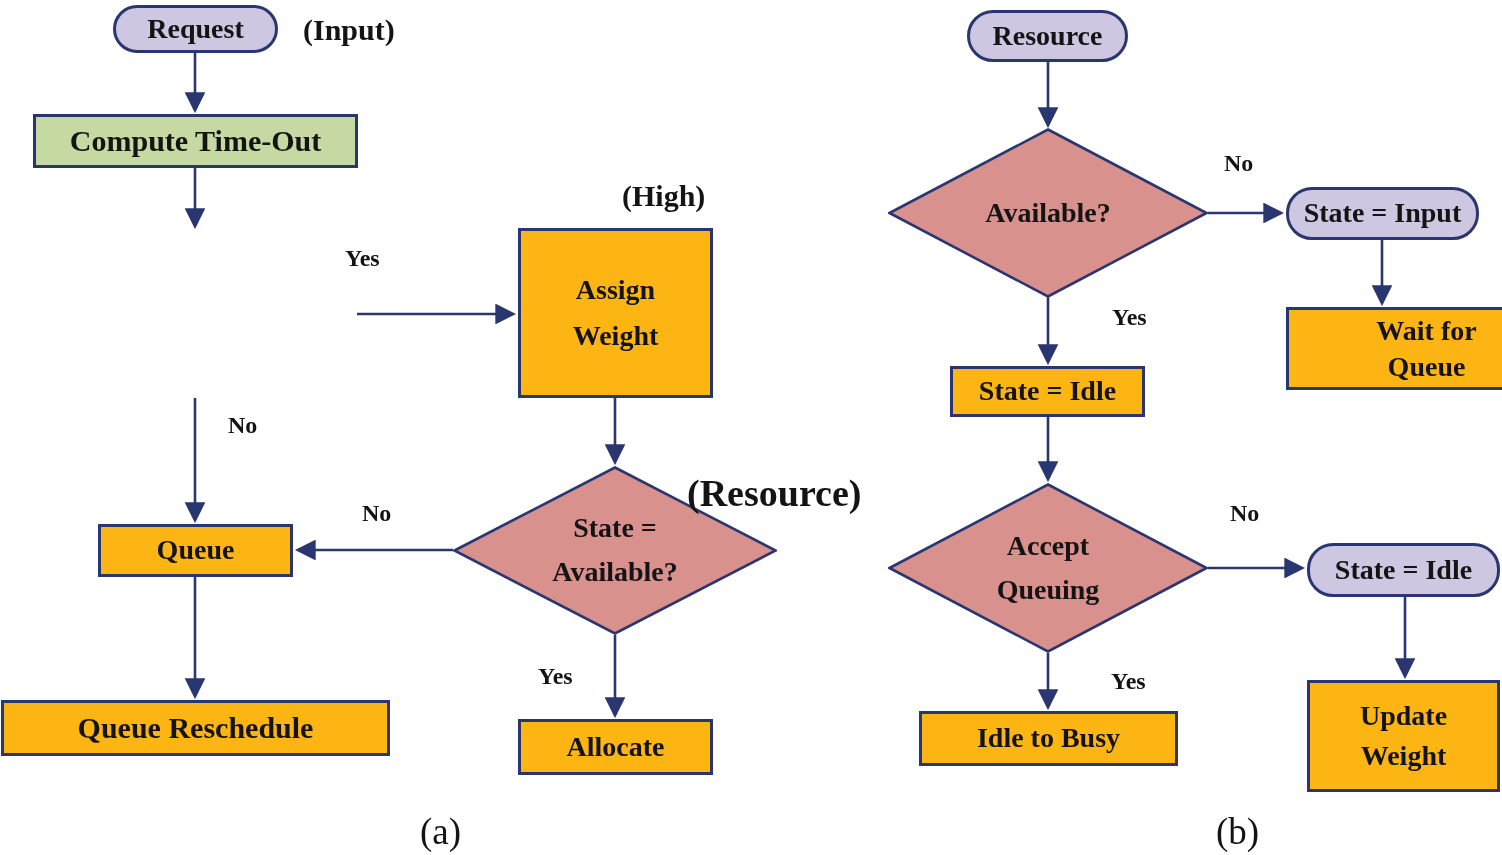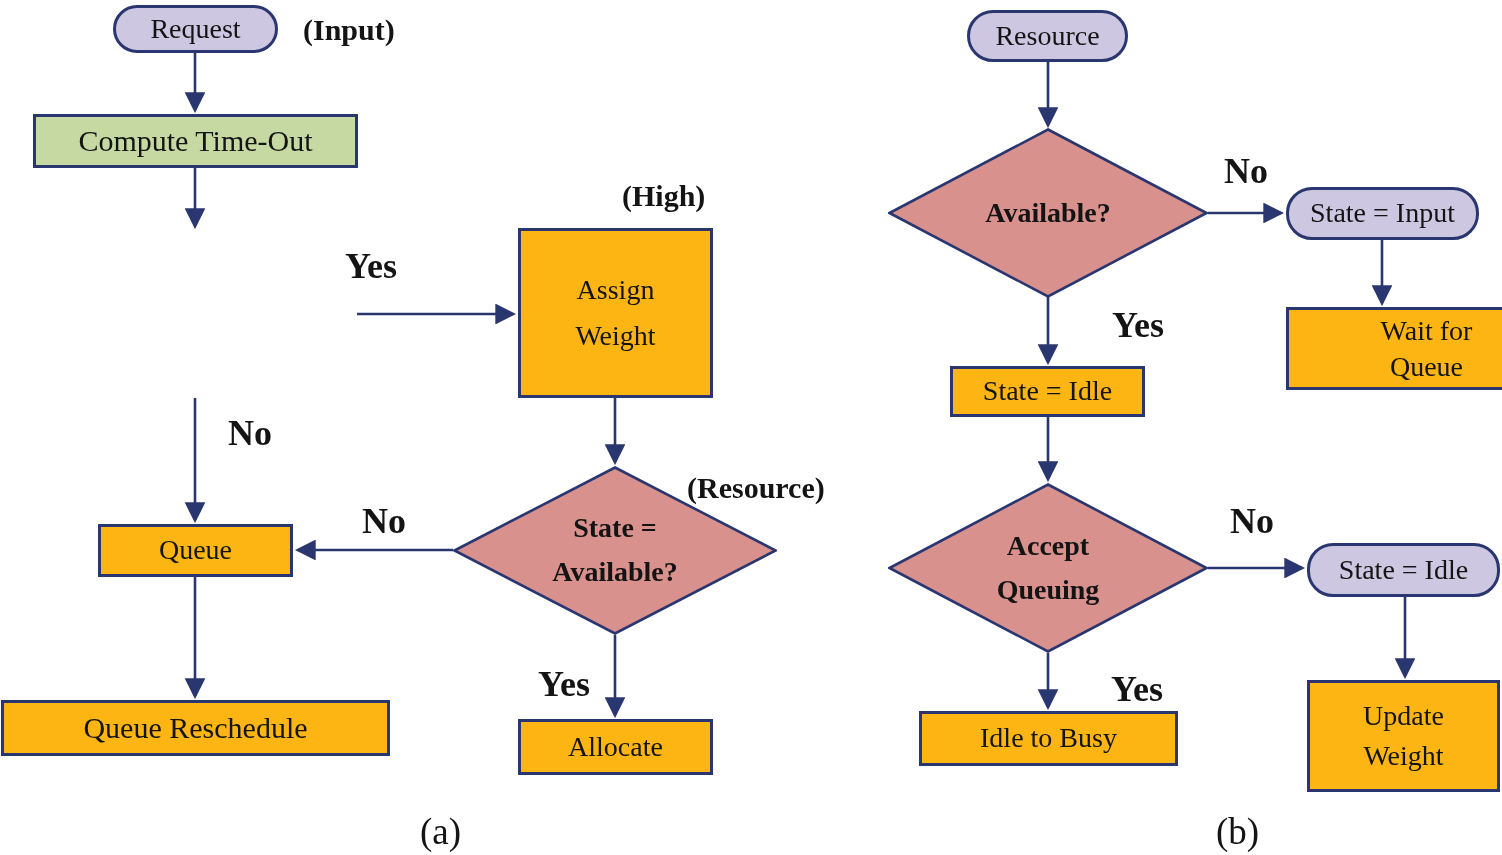--- a/index.html
+++ b/index.html
@@ -10,36 +10,36 @@
     --line:#2a366f;
     --text:#141414;
   }
   html,body{margin:0;padding:0;background:#ffffff;}
   .canvas{
     position:relative;width:1502px;height:855px;background:#ffffff;overflow:hidden;
     font-family:"Liberation Serif","DejaVu Serif",serif;color:var(--text);
   }
   .node{
     position:absolute;box-sizing:border-box;display:flex;align-items:center;justify-content:center;
-    text-align:left;font-weight:normal;font-size:28px;line-height:1.15;
+    text-align:left;font-weight:bold;font-size:28px;line-height:1.15;
   }
   .process{background:var(--process-fill);border:3px solid var(--line);}
   .action{background:var(--action-fill);border:3px solid var(--line);}
   .pill{background:var(--terminal-fill);border:3px solid var(--line);border-radius:26px;}
   .stack{flex-direction:column;}
   .stack.wide-gap{gap:14px;}
   .stack.mid-gap{gap:8px;}
   .diamond{position:absolute;}
   .diamond svg{position:absolute;left:0;top:0;display:block;}
   .diamond polygon{fill:var(--decision-fill);stroke:var(--line);stroke-width:2.6;}
   .dtext{
     position:absolute;inset:0;display:flex;flex-direction:column;gap:13px;
     align-items:center;justify-content:center;font-weight:bold;font-size:28px;line-height:1.1;text-align:center;
   }
-  .label{position:absolute;font-weight:bold;font-size:36px;white-space:nowrap;}
+  .label{position:absolute;font-weight:bold;font-size:24px;white-space:nowrap;}
   .caption{position:absolute;font-size:37px;font-weight:normal;white-space:nowrap;}
   .edges{position:absolute;left:0;top:0;pointer-events:none;}
   .edges line{stroke:var(--line);stroke-width:2.6;}
   .arrowhead{fill:var(--line);}
 </style>
 </head>
 <body>
 
 <div class="canvas">
 
@@ -90,21 +90,21 @@
 
   <div class="diamond" style="left:453px;top:466px;width:324px;height:169px;">
     <svg width="324" height="169" viewBox="0 0 324 169">
       <polygon points="162,1.5 322.5,84.5 162,167.5 1.5,84.5"></polygon>
     </svg>
     <div class="dtext">
       <span>State =</span>
       <span>Available?</span>
     </div>
   </div>
-  <div class="label" style="left:687px;top:471px;font-size:30px;">(Resource)</div>
+  <div class="label" style="left:687px;top:471px;font-size:38px;">(Resource)</div>
   <div class="label" style="left:362px;top:500px;">No</div>
   <div class="label" style="left:538px;top:663px;">Yes</div>
 
   <div class="node action" style="left:98px;top:524px;width:195px;height:53px;">
     <span>Queue</span>
   </div>
 
   <div class="node action" style="left:1px;top:700px;width:389px;height:56px;font-size:30px;">
     <span>Queue Reschedule</span>
   </div>

